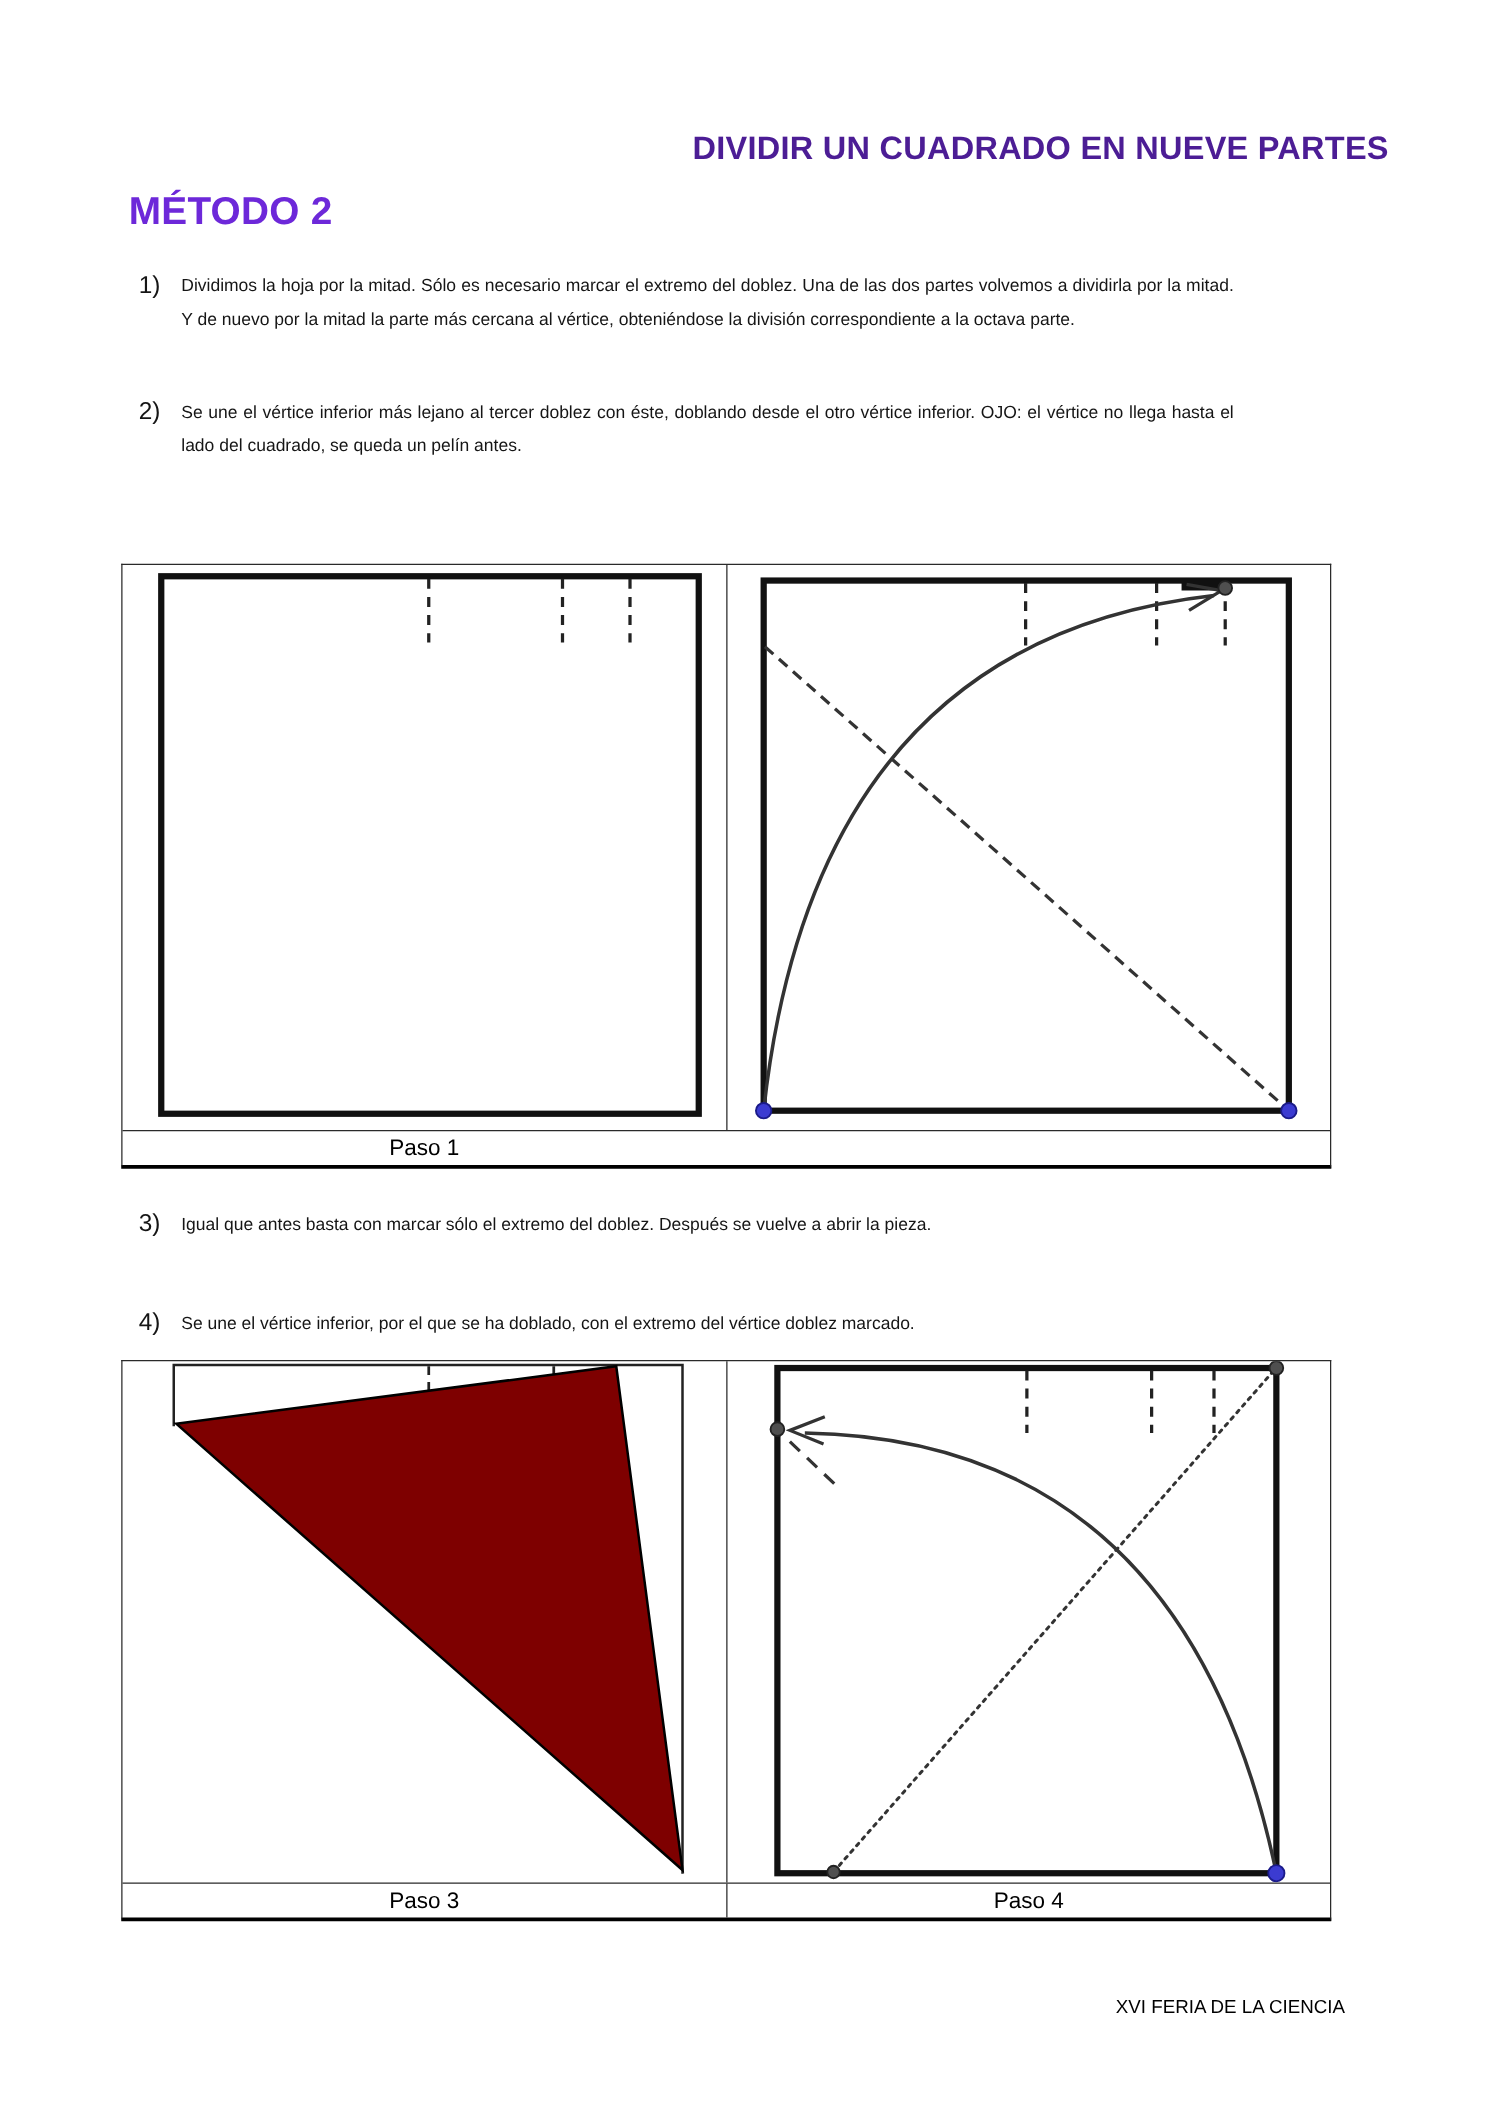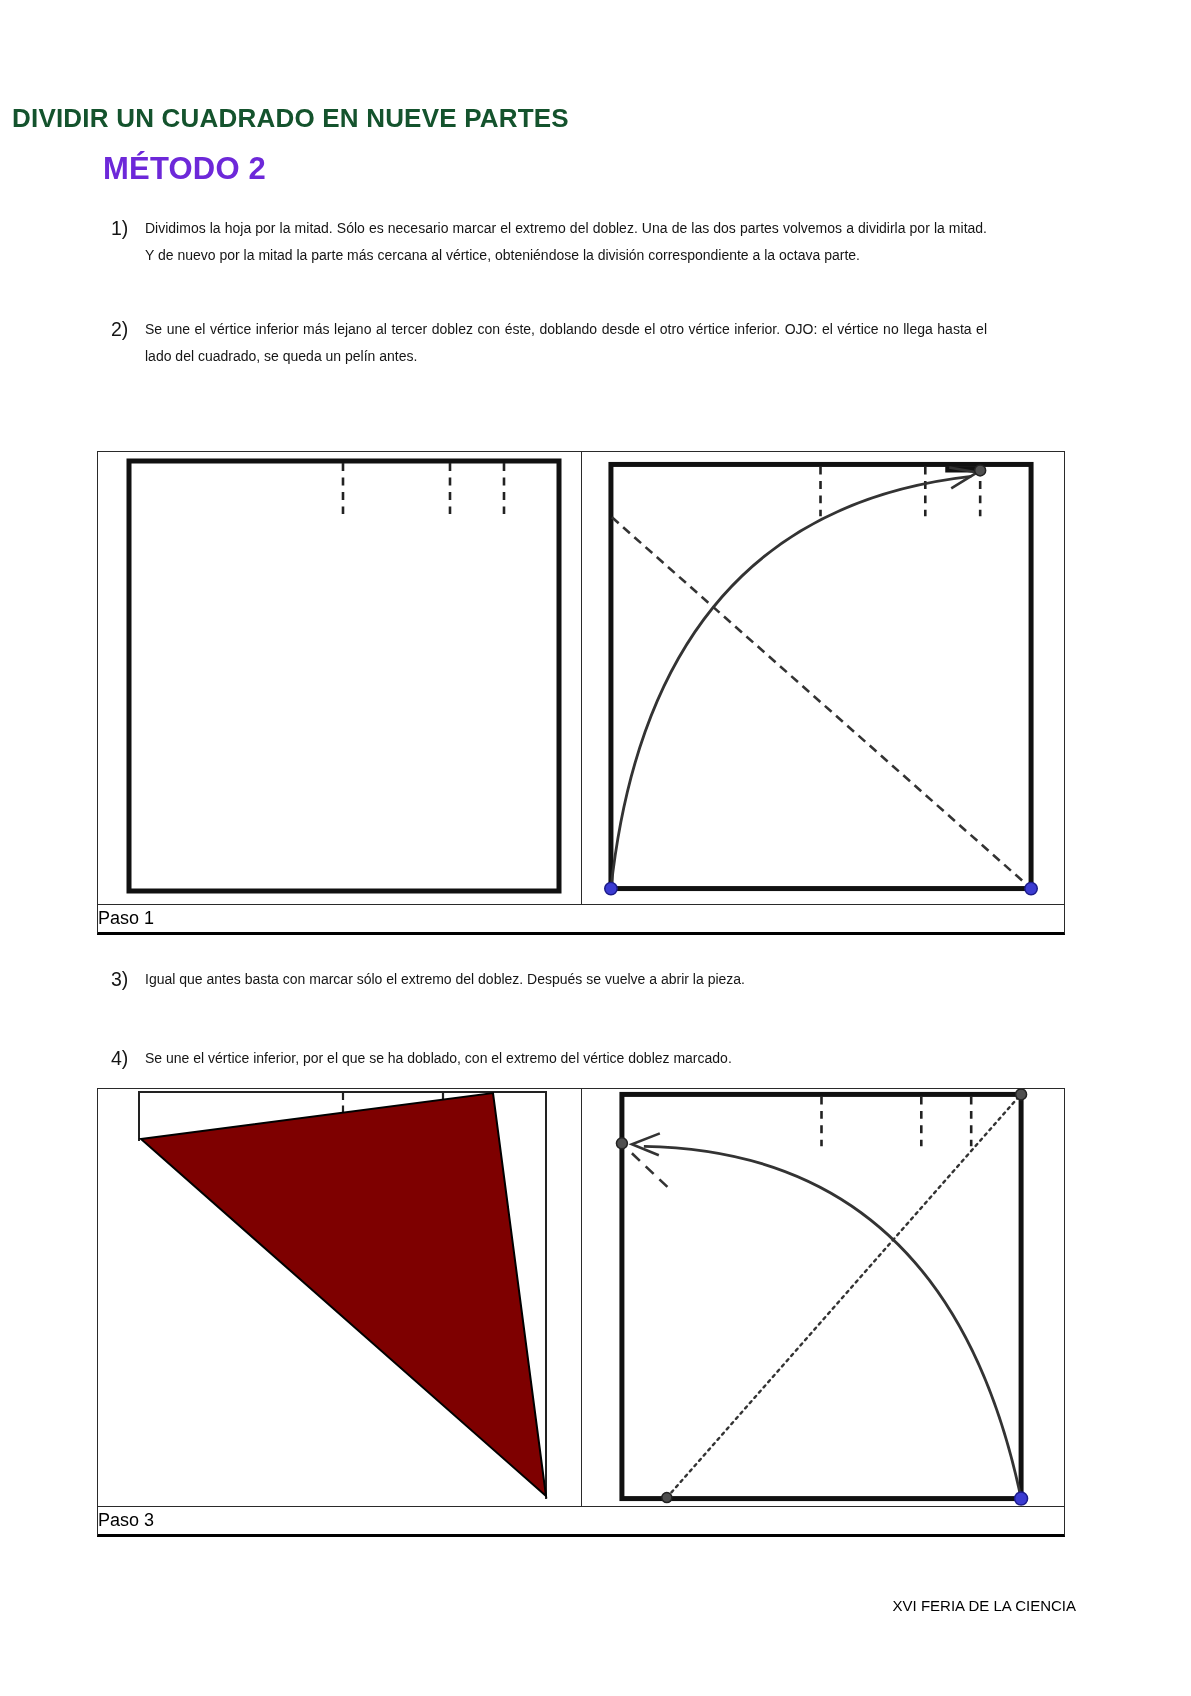--- a/index.html
+++ b/index.html
@@ -1,22 +1,22 @@
 <!DOCTYPE html>
 <html><head>
 <meta charset="utf-8">
 <style>
   html,body{margin:0;padding:0;}
   body{
     width:1191px;height:1696px;background:#ffffff;position:relative;
     font-family:"Liberation Sans",sans-serif;color:#151515;overflow:hidden;
   }
   .title{
-    position:absolute;top:103px;left:12px;width:1111px;text-align:left;
-    font-size:26px;font-weight:bold;letter-spacing:.2px;color:#14532d;
+    position:absolute;top:103px;left:0;width:1111px;text-align:right;
+    font-size:26px;font-weight:bold;letter-spacing:.2px;color:#4c1d95;
   }
   .method{
     position:absolute;top:151px;left:103px;
     font-size:31px;font-weight:bold;letter-spacing:.2px;
   }
   .step{position:absolute;left:111px;display:flex;}
   .step .num{width:34px;flex:0 0 34px;font-size:19.5px;line-height:27px;}
   .step .txt{width:842px;font-size:14px;line-height:27px;text-align:justify;}
   #step-1{top:215px;}
   #step-2{top:316px;}
@@ -30,21 +30,21 @@
   #figure-2{top:1088px;}
   .panels{display:flex;}
   #figure-1 .panel{width:483px;height:452px;}
   #figure-2 .panel{width:483px;height:417px;}
   .panel{box-sizing:border-box;}
   .panel + .panel{border-left:1.5px solid #2a2a2a;}
   .panel svg{display:block;width:100%;height:100%;}
   .captions{display:flex;border-top:1.2px solid #2a2a2a;}
   .cap-cell{
     width:483px;box-sizing:border-box;height:27px;line-height:26px;
-    font-size:18px;color:#000;
+    text-align:center;font-size:18px;color:#000;
   }
   .cap-cell + .cap-cell{border-left:1.5px solid #2a2a2a;}
   .footer{
     position:absolute;top:1597px;right:115px;font-size:15px;color:#000;
   }
 </style>
 </head>
 <body>
 
 <div class="title">DIVIDIR UN CUADRADO EN NUEVE PARTES</div>
@@ -124,16 +124,17 @@
         <line x1="50" y1="64" x2="88" y2="100" stroke="#333" stroke-width="2.6" stroke-dasharray="11 8"></line>
         <circle cx="440" cy="5" r="5.5" stroke="#222" stroke-width="1.5" fill="#4f4f4f"></circle>
         <circle cx="40" cy="54" r="5.5" stroke="#222" stroke-width="1.5" fill="#4f4f4f"></circle>
         <circle cx="85" cy="409" r="5" stroke="#222" stroke-width="1.5" fill="#4f4f4f"></circle>
         <circle cx="440" cy="410" r="6.5" stroke-width="1.5" stroke="#1b1b8a" fill="#3b3bd1"></circle>
       </svg>
     </div>
   </div>
   <div class="captions">
     <div class="cap-cell">Paso 3</div>
+    <div class="cap-cell">Paso 4</div>
   </div>
 </div>
 
 <div class="footer">XVI FERIA DE LA CIENCIA</div>
 
 </body></html>

